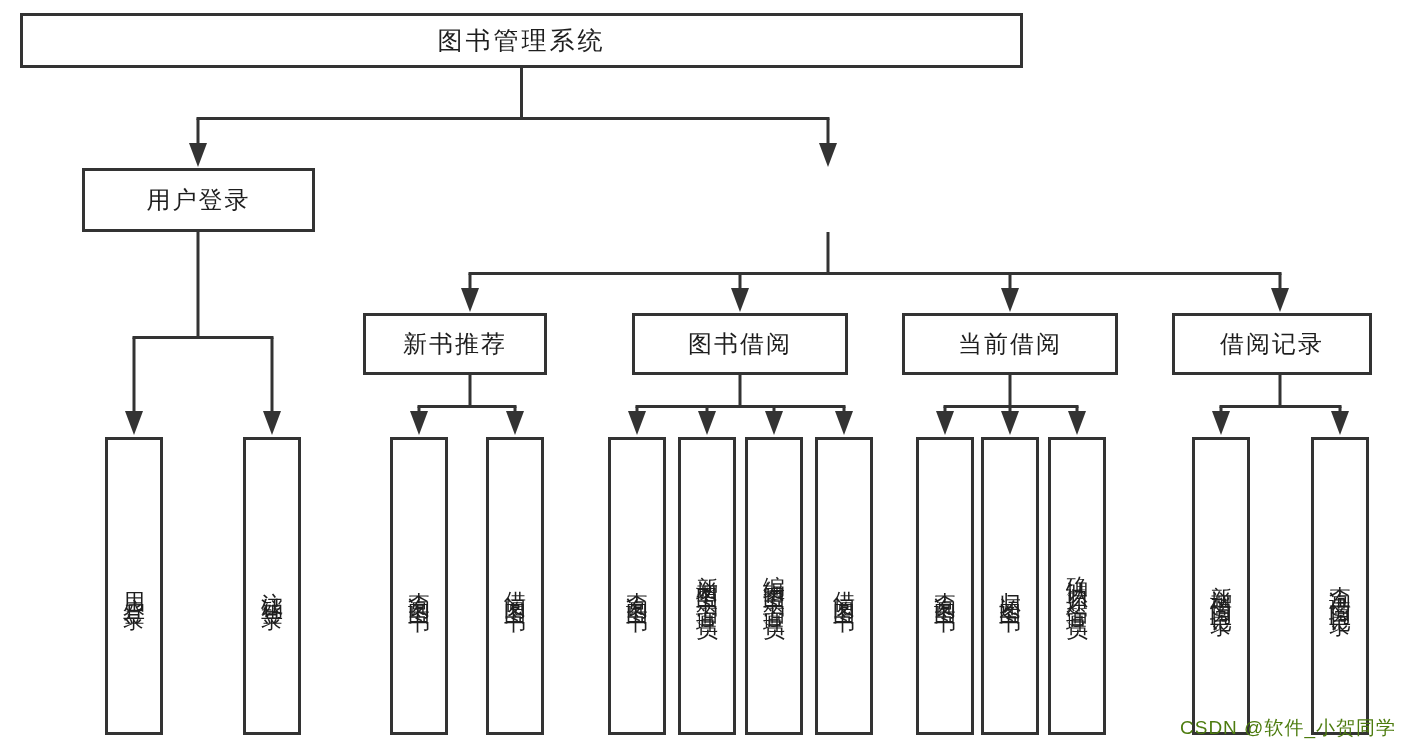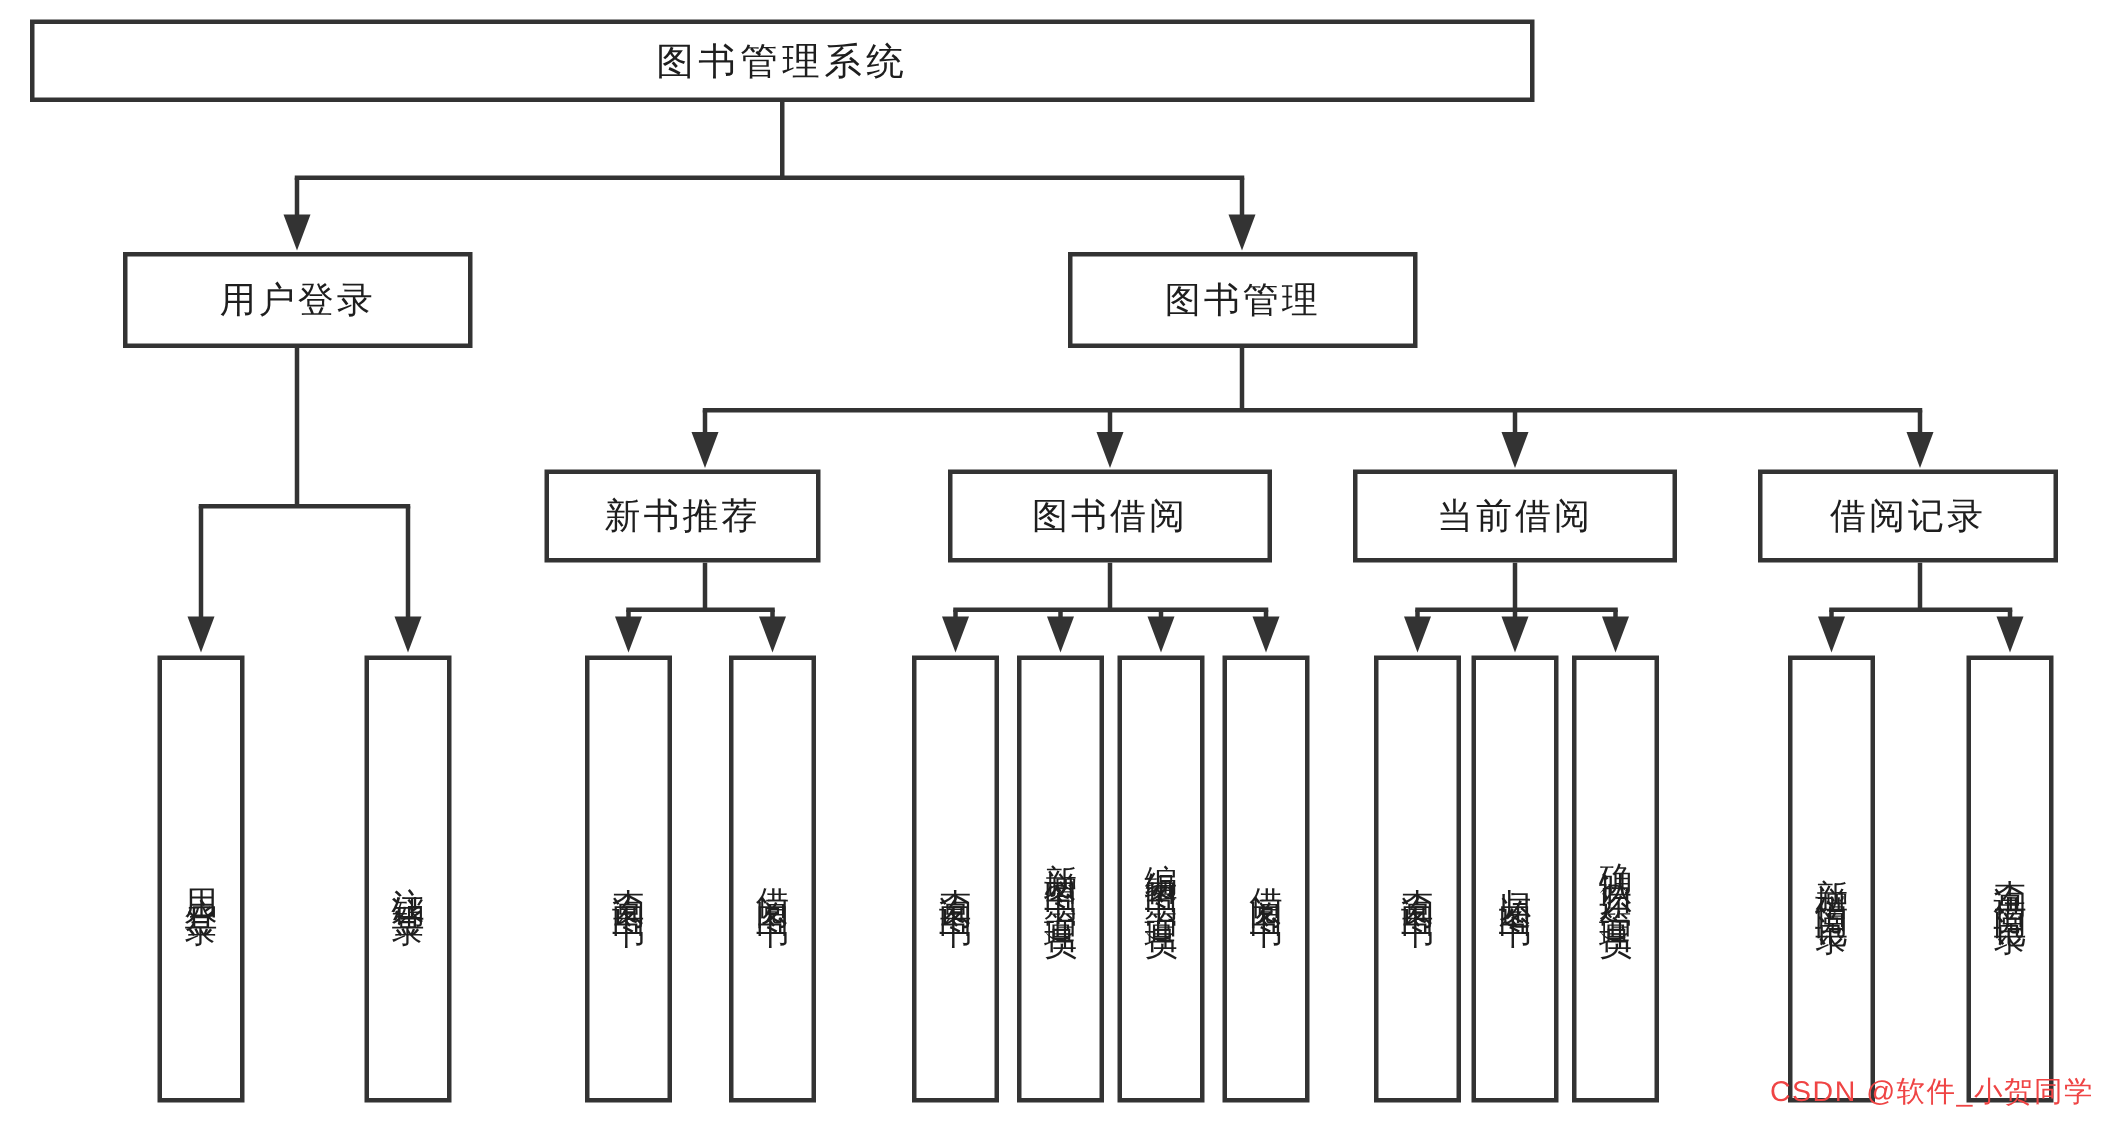--- a/index.html
+++ b/index.html
@@ -56,21 +56,21 @@
     line-height: 1;
     white-space: nowrap;
   }
   #watermark {
     position: absolute;
     left: 1180px;
     top: 715px;
     width: 220px;
     font-size: 19px;
     letter-spacing: 1px;
-    color: #ef4444;
+    color: #4d7c0f;
     white-space: nowrap;
     z-index: 3;
   }
 </style>
 </head>
 <body>
 
 <div id="stage">
 
   <svg id="connectors" viewBox="0 0 1405 747" xmlns="http://www.w3.org/2000/svg">
@@ -146,23 +146,20 @@
     </g>
   </svg>
 
   <div class="node h-node root-node" style="left:20px; top:13px; width:1003px; height:55px;">
     <span>图书管理系统</span>
   </div>
 
   <div class="node h-node" style="left:82px; top:168px; width:233px; height:64px;">
     <span>用户登录</span>
   </div>
-  <div class="node h-node" style="left:712px; top:168px; width:233px; height:64px;">
-    <span>图书管理</span>
-  </div>
 
   <div class="node h-node" style="left:363px; top:313px; width:184px; height:62px;">
     <span>新书推荐</span>
   </div>
   <div class="node h-node" style="left:632px; top:313px; width:216px; height:62px;">
     <span>图书借阅</span>
   </div>
   <div class="node h-node" style="left:902px; top:313px; width:216px; height:62px;">
     <span>当前借阅</span>
   </div>

